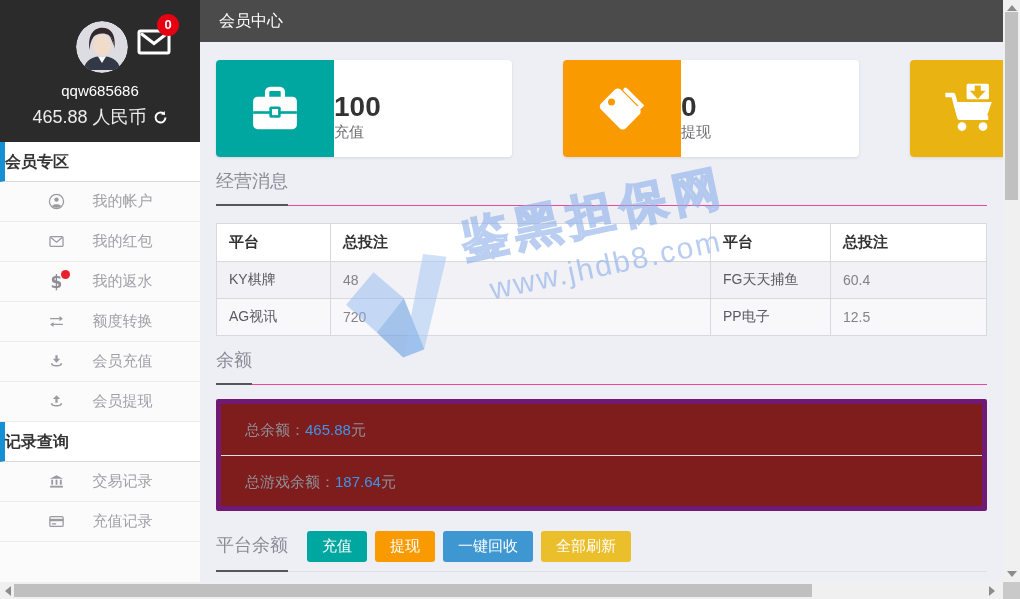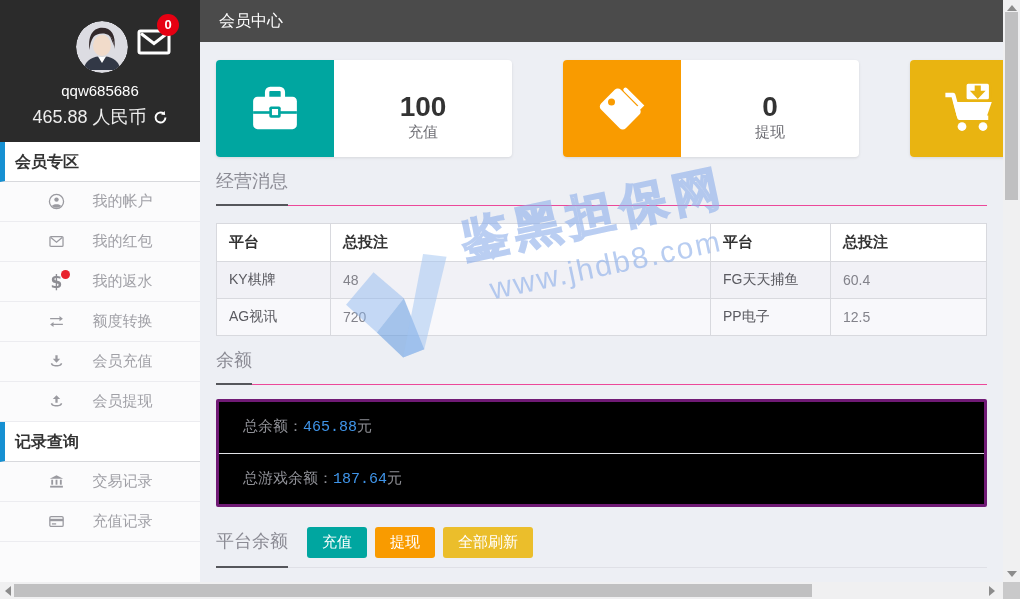--- a/index.html
+++ b/index.html
@@ -15,58 +15,58 @@
   .user-panel { position:relative; height:142px; background:#2b2b2b; }
   .avatar { position:absolute; left:76px; top:21px; width:52px; height:52px; border-radius:50%; overflow:hidden; }
   .mail-wrap { position:absolute; left:137px; top:28px; width:34px; height:28px; cursor:pointer; }
   .mail-badge { position:absolute; left:157px; top:14px; width:22px; height:22px; border-radius:50%;
     background:#e60012; color:#fff; font-size:13px; font-weight:bold; text-align:center; line-height:22px; }
   .u-name { position:absolute; top:82px; width:100%; text-align:center; color:#fff; font-size:15px; }
   .u-balance { position:absolute; top:105px; width:100%; text-align:center; color:#ededed; font-size:18px; }
   .u-balance svg { vertical-align:-2px; margin-left:6px; cursor:pointer; }
 
   .nav-head { height:40px; line-height:39px; background:#fff; border-left:5px solid #1690d2;
-    border-bottom:1px solid #d8d9dd; padding-left:10px; font-size:16px; font-weight:bold; color:#333; }
+    border-bottom:1px solid #d8d9dd; font-size:16px; font-weight:bold; color:#333; }
   .nav-item { height:40px; background:#fbfbfc; border-bottom:1px solid #ececf0;
     display:flex; align-items:center; justify-content:center; gap:27px;
     color:#a0a0a6; font-size:15px; cursor:pointer; }
   .nav-icon { width:18px; height:18px; display:inline-flex; align-items:center; justify-content:center; position:relative; }
   .nav-icon svg { width:17px; height:17px; }
   .dollar { font-size:17px; font-weight:bold; color:#8d8d93; font-family:"DejaVu Sans",sans-serif; }
   .dot { position:absolute; right:-4px; top:-3px; width:9px; height:9px; border-radius:50%; background:#e8222d; }
 
   
   .main { position:absolute; left:200px; top:0; width:803px; height:582px; overflow:hidden; background:#edeff4; }
   .main-header { height:42px; background:#4b4b4b; color:#fff; font-size:16px; line-height:42px; padding-left:19px; }
   .content { position:relative; padding:0 16px; }
 
   .cards { margin-top:18px; display:flex; gap:51px; height:97px; }
   .card { min-width:296px; width:296px; background:#fff; border-radius:4px; overflow:hidden;
     display:flex; box-shadow:0 1px 3px rgba(0,0,0,.10); cursor:pointer; }
   .card-icon { width:118px; display:flex; align-items:center; justify-content:center; }
   .ci-teal { background:#00a6a0; } .ci-orange { background:#f99b00; } .ci-gold { background:#e9b411; }
   .card-icon svg { width:56px; height:56px; }
-  .card-body { flex:1; display:flex; flex-direction:column; align-items:center; justify-content:center; gap:0;margin-top:16px; }
+  .card-body { flex:1; display:flex; flex-direction:column; justify-content:center; gap:0;margin-top:16px; }
   .card-value { font-size:28px; font-weight:bold; color:#333; }
   .card-label { font-size:15px; color:#6e6e74; }
 
   .sec-head { margin-top:12px; border-bottom:1px solid #ec4899; }
   .sec-title { display:inline-block; font-size:18px; color:#8b8b94; padding-bottom:11px;
     border-bottom:2px solid #55565b; margin-bottom:-1px; }
 
   table.biz { margin-top:17px; width:100%; border-collapse:collapse; table-layout:fixed; }
   table.biz th, table.biz td { border:1px solid #d8d9de; padding:9px 12px; text-align:left; }
   table.biz th { background:#fff; font-size:15px; font-weight:bold; color:#333; }
   table.biz td { font-size:14px; }
   table.biz td:nth-child(odd) { color:#5a5a60; }
   table.biz td:nth-child(even) { color:#82828a; }
   tr.r1 td { background:#f1f1f6; }
   tr.r2 td { background:#f8f8fb; }
 
-  .balance-box { margin-top:14px; border:3px solid #701a75; background:#000000; border-radius:2px;font-family:Liberation Mono, monospace; }
+  .balance-box { margin-top:14px; border:5px solid #701a75; background:#7f1d1d; border-radius:2px; }
   .brow { height:51px; line-height:51px; padding-left:24px; font-size:15px; color:#8f9096; }
   .brow + .brow { border-top:1px solid #e1e2e7; }
   .bval { color:#3f94e8; }
 
   .platform-head { margin-top:20px; display:flex; align-items:flex-end; gap:8px;
     border-bottom:1px solid #dfe0e6; }
   .platform-head .sec-title { margin-right:11px; padding-bottom:13px; }
   .btn { border:none; border-radius:3px; color:#fff; font-size:15px; padding:6px 15px;
     margin-bottom:9px; cursor:pointer; font-family:inherit; }
   .b-teal { background:#00a6a0; } .b-orange { background:#f99b00; }
@@ -314,20 +314,21 @@
       </div>
       <div class="brow">
         <span>总游戏余额：</span><span class="bval">187.64</span><span>元</span>
       </div>
     </div>
 
     <div class="platform-head">
       <span class="sec-title">平台余额</span>
       <button class="btn b-teal">充值</button>
       <button class="btn b-orange">提现</button>
+      <button class="btn b-blue">一键回收</button>
       <button class="btn b-gold">全部刷新</button>
     </div>
 
   </div>
 
   <div class="watermark">
     <svg class="wm-logo" viewBox="0 0 120 130">
       <polygon points="2,56 38,28 64,62 28,92" fill="#8cb6ee" opacity="0.48"></polygon>
       <polygon points="28,92 64,62 74,120 50,124" fill="#5e97de" opacity="0.55"></polygon>
       <polygon points="50,124 74,120 118,28 94,20" fill="#9fc3f2" opacity="0.50"></polygon>

